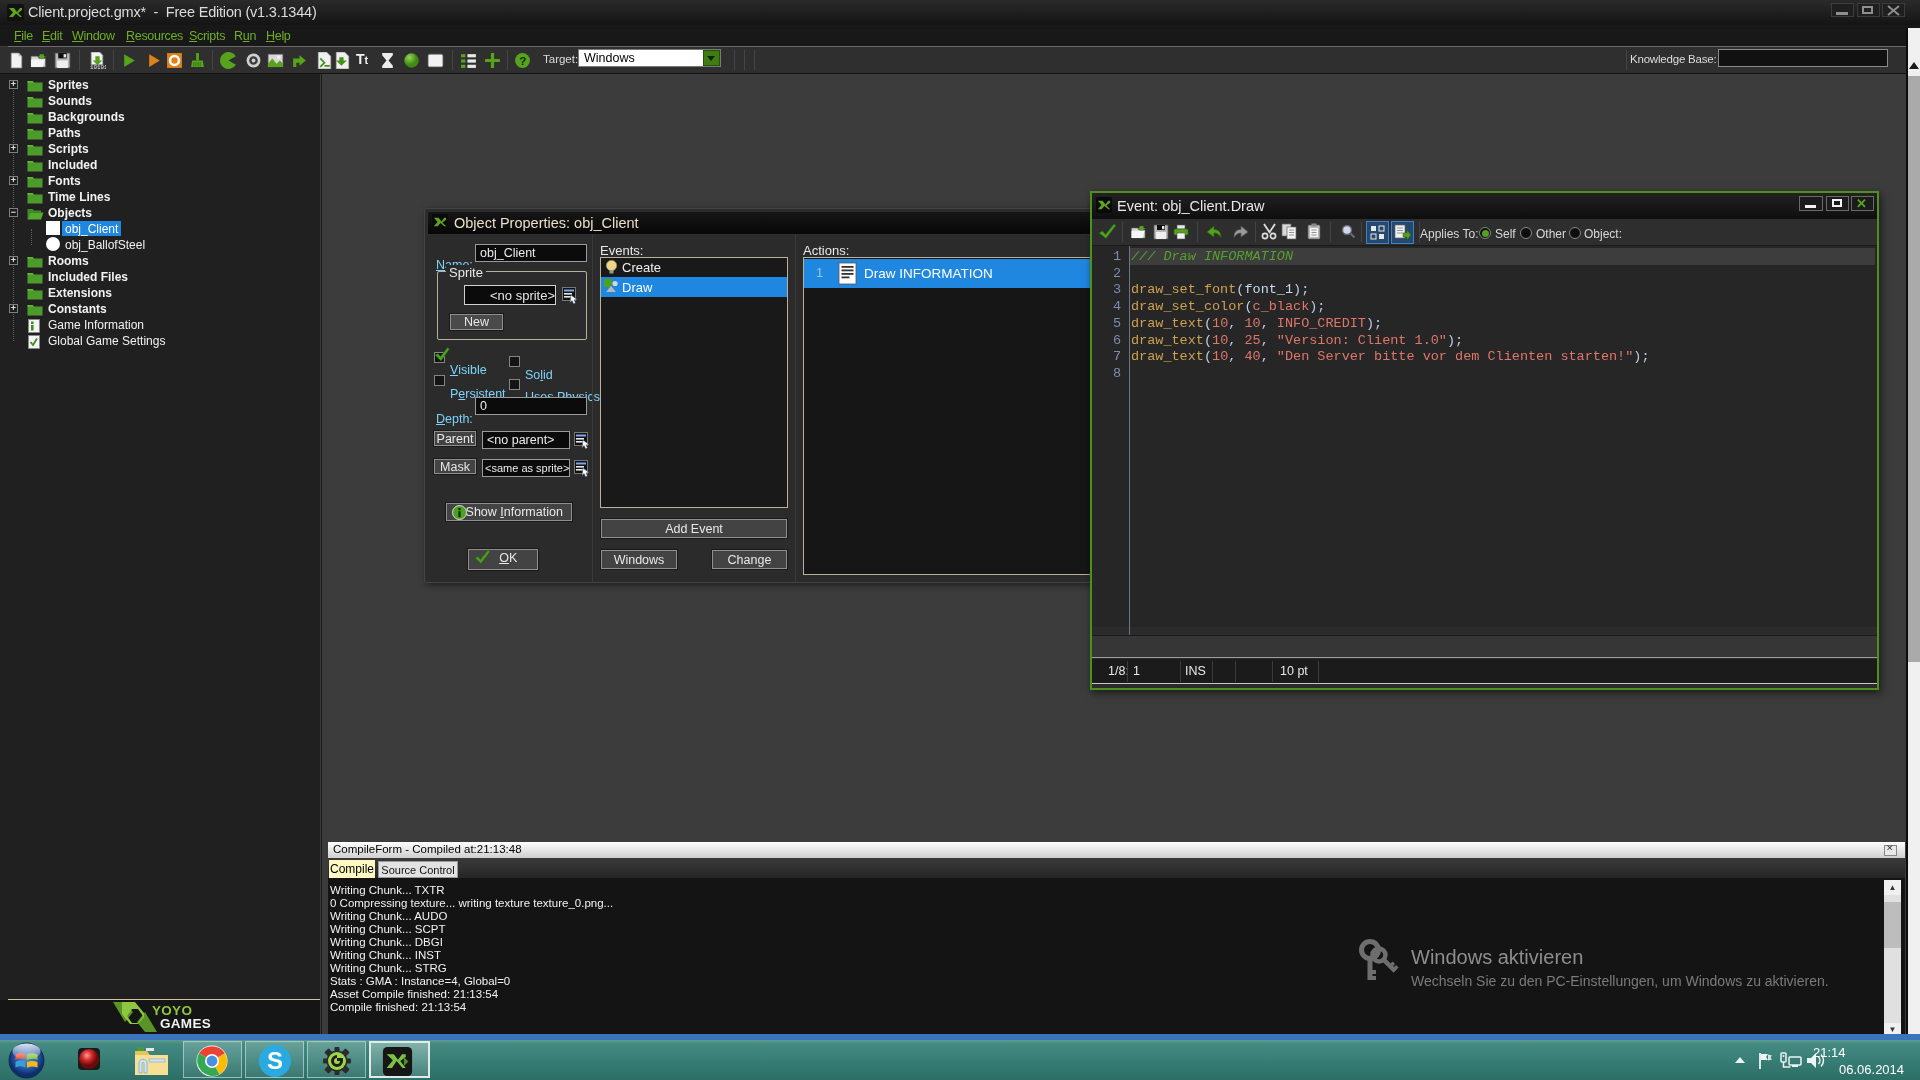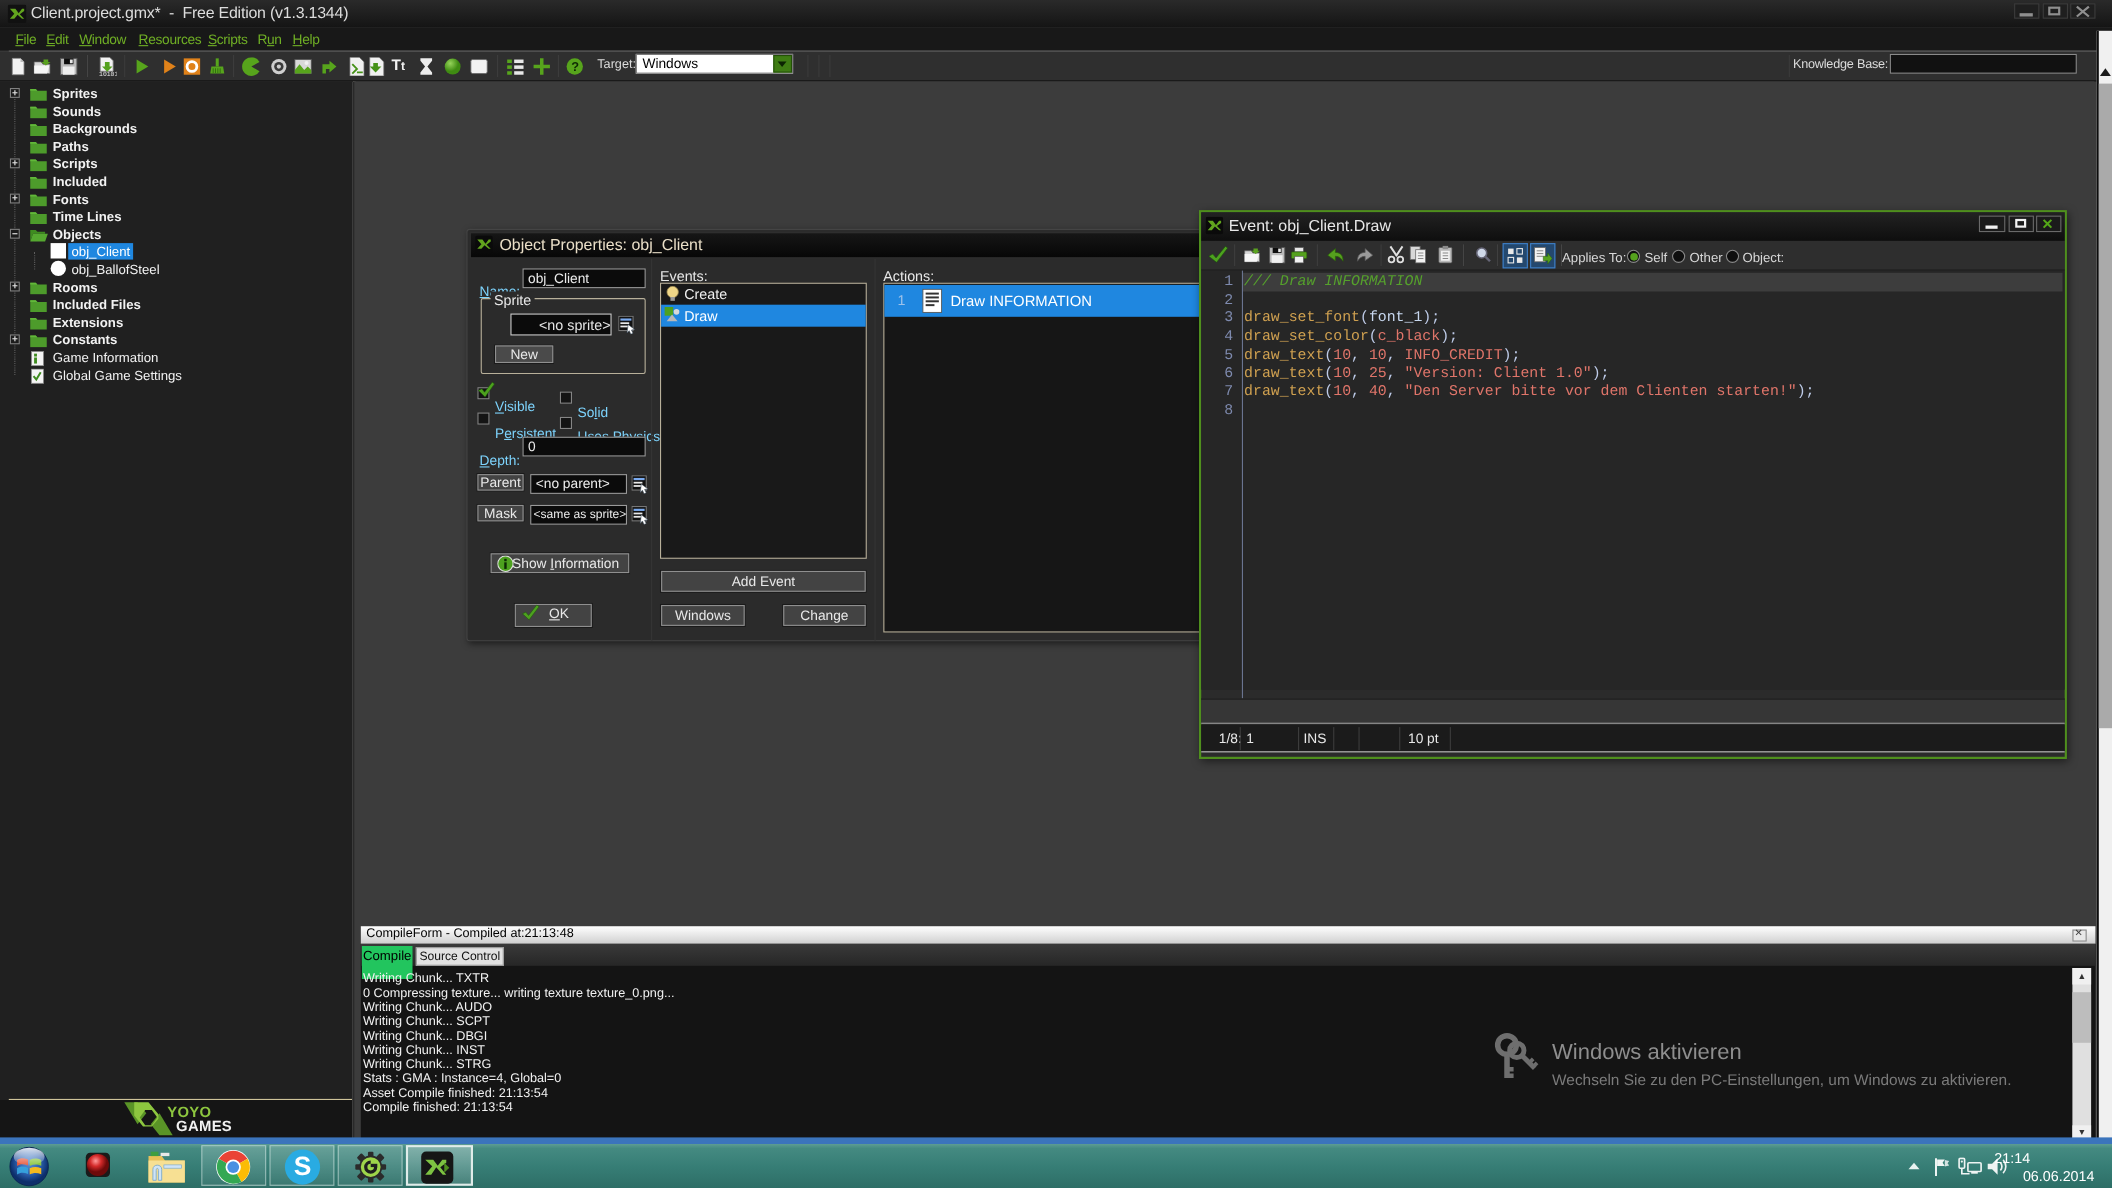--- a/index.html
+++ b/index.html
@@ -545,21 +545,21 @@
 </div>
 
 <div class="abs" id="cpanel"></div>
 <div id="cpcontent">
 <div class="abs" id="cphead" style="left:328px;top:842px">
         <span style="position:absolute;left:5px;top:1px">CompileForm - Compiled at:21:13:48</span>
       </div>
 <div class="abs" style="left:1884px;top:845px;width:13px;height:11px;background:#e8e8e8;border:1px solid #888"></div>
 <div class="abs" style="left:1886px;top:843px;font-size:9px;color:#444">✕</div>
 <div class="abs" id="cptabs" style="left:328px;top:858px"></div>
-<div class="abs" style="left:329px;top:860px;width:46px;height:30px;background:#22c55e;color:#000;font-size:12px;text-align:center;padding-top:2px">Compile</div>
+<div class="abs" style="left:329px;top:860px;width:46px;height:18px;background:#fef9c3;color:#000;font-size:12px;text-align:center;padding-top:2px">Compile</div>
 <div class="abs" style="left:378px;top:861px;width:80px;height:17px;background:#e2e2e2;color:#111;font-size:11px;text-align:center;padding-top:2px;border:1px solid #999;white-space:nowrap">Source Control</div>
 <div class="abs" style="left:330px;top:884px;font-size:11.5px;line-height:13px;color:#f2f2f2;white-space:pre">Writing Chunk... TXTR
 0 Compressing texture... writing texture texture_0.png...
 Writing Chunk... AUDO
 Writing Chunk... SCPT
 Writing Chunk... DBGI
 Writing Chunk... INST
 Writing Chunk... STRG
 Stats : GMA : Instance=4, Global=0
 Asset Compile finished: 21:13:54

